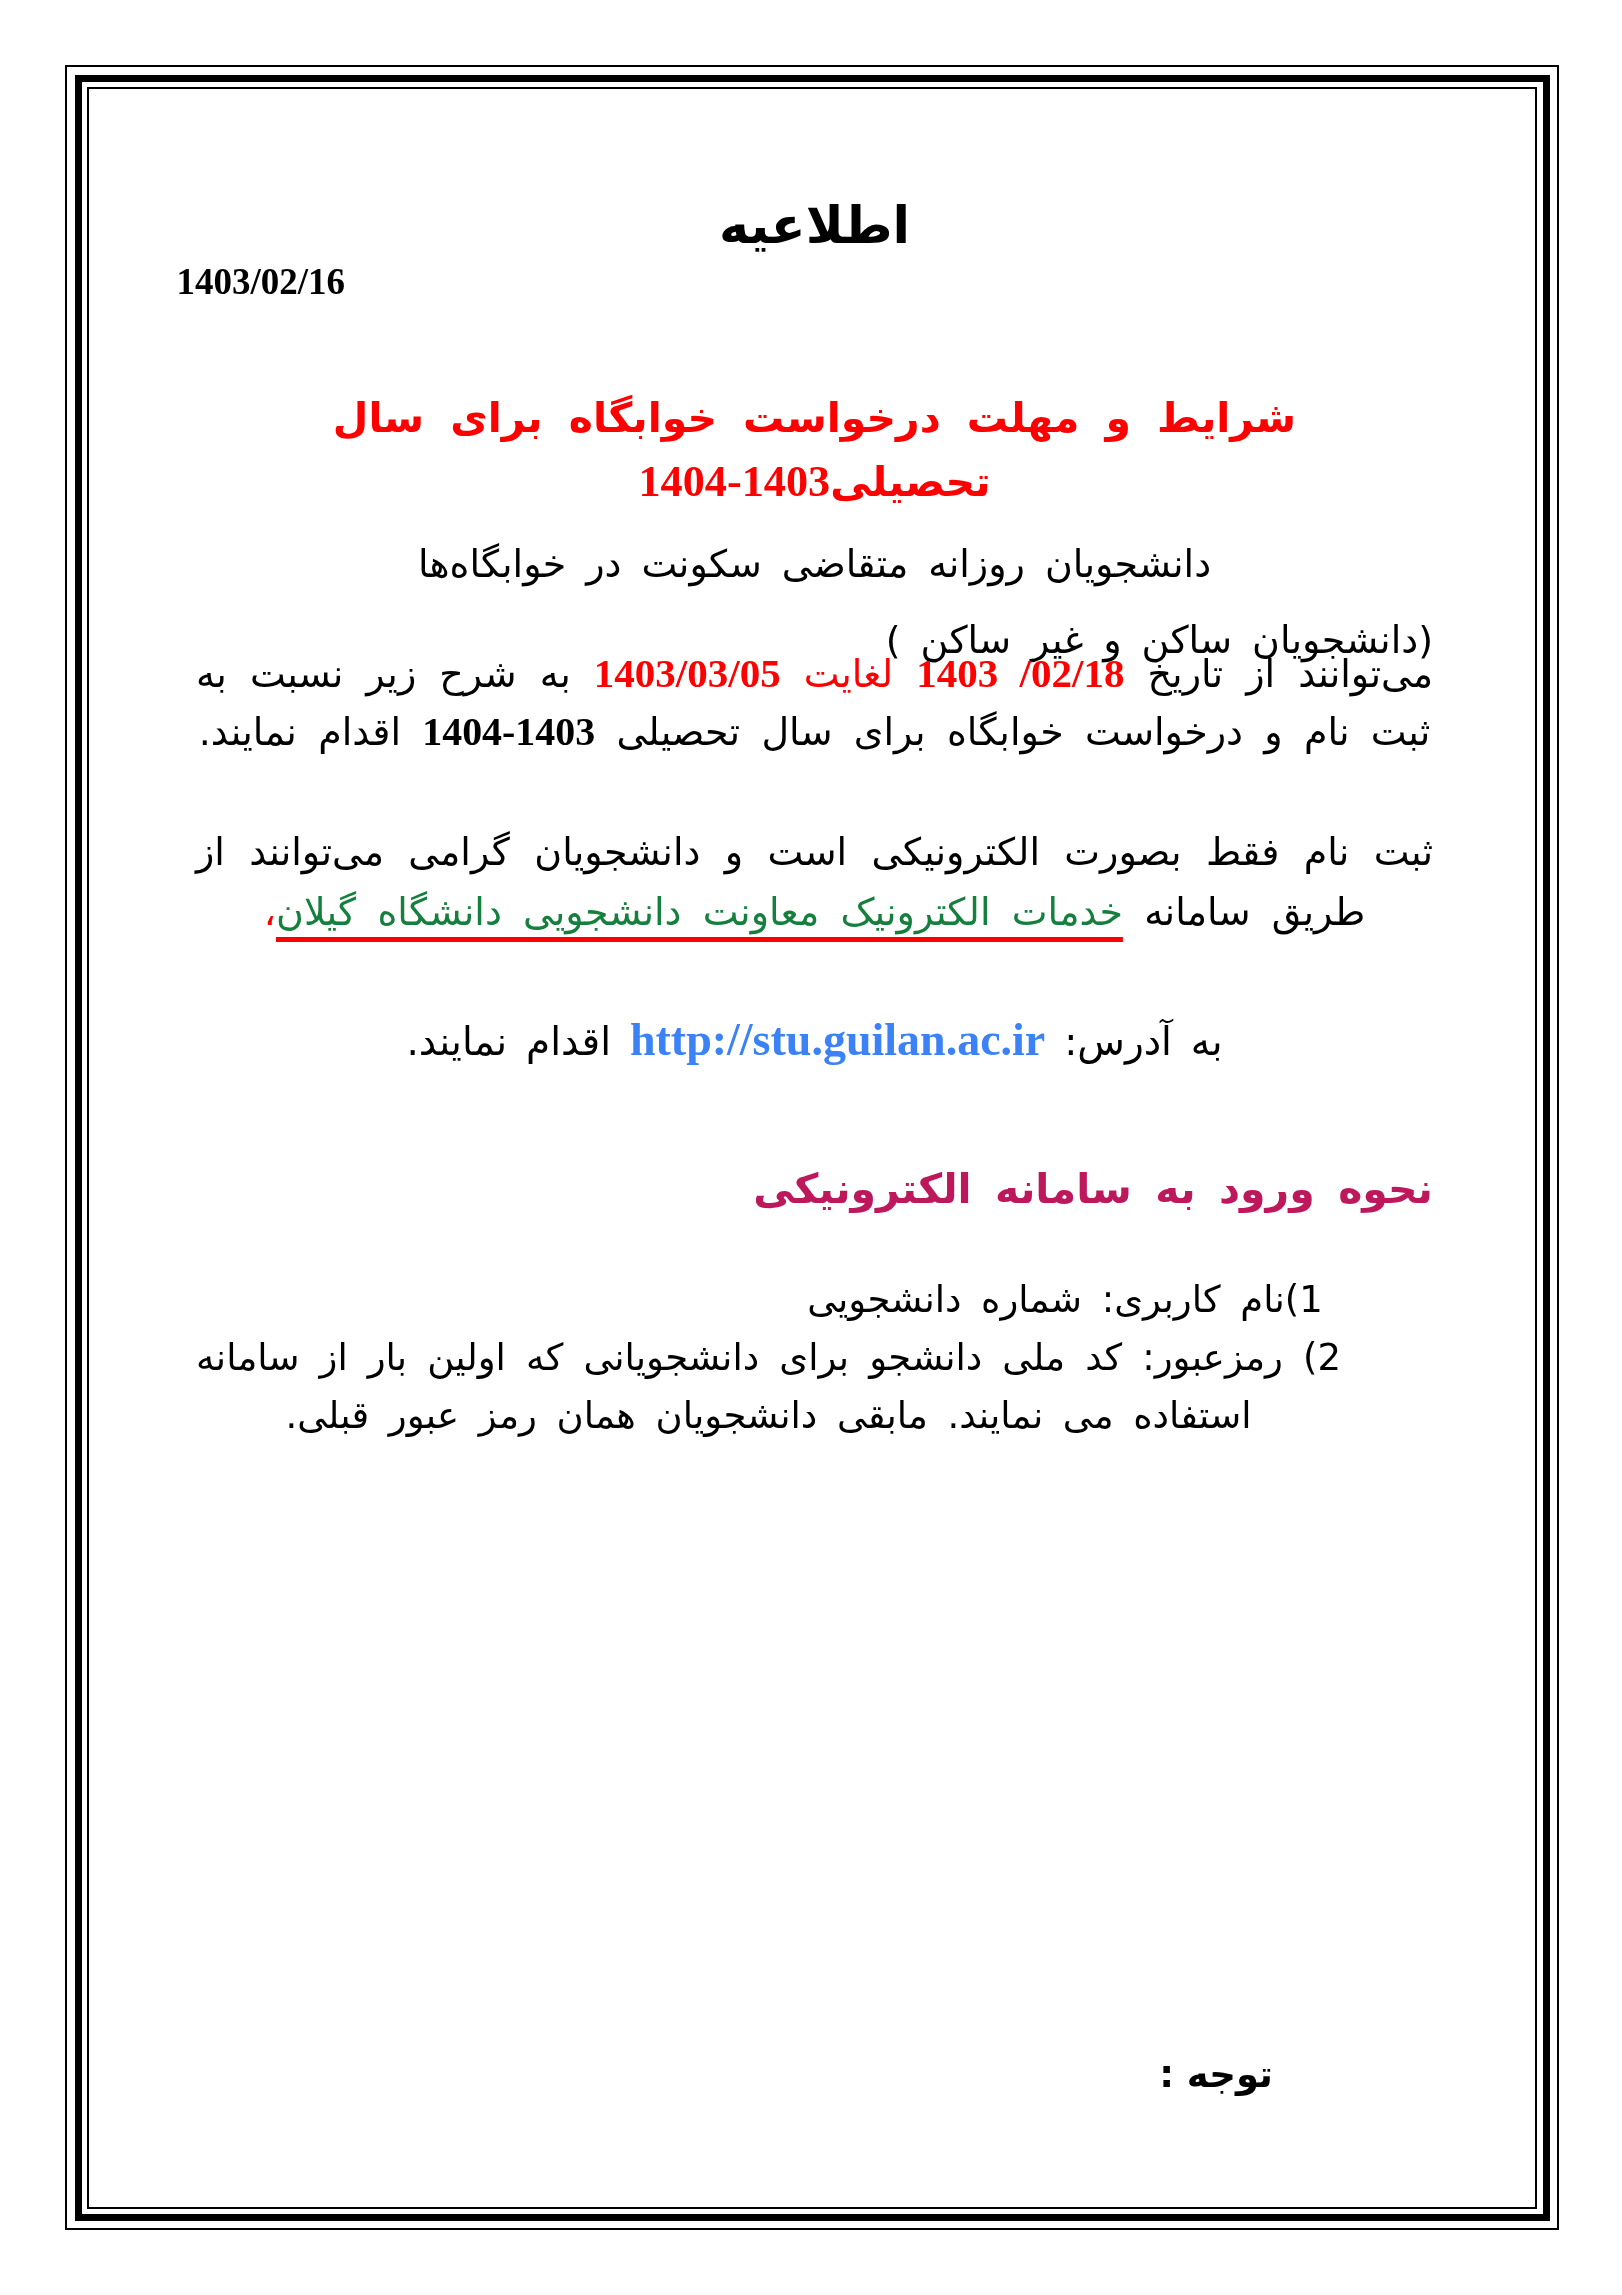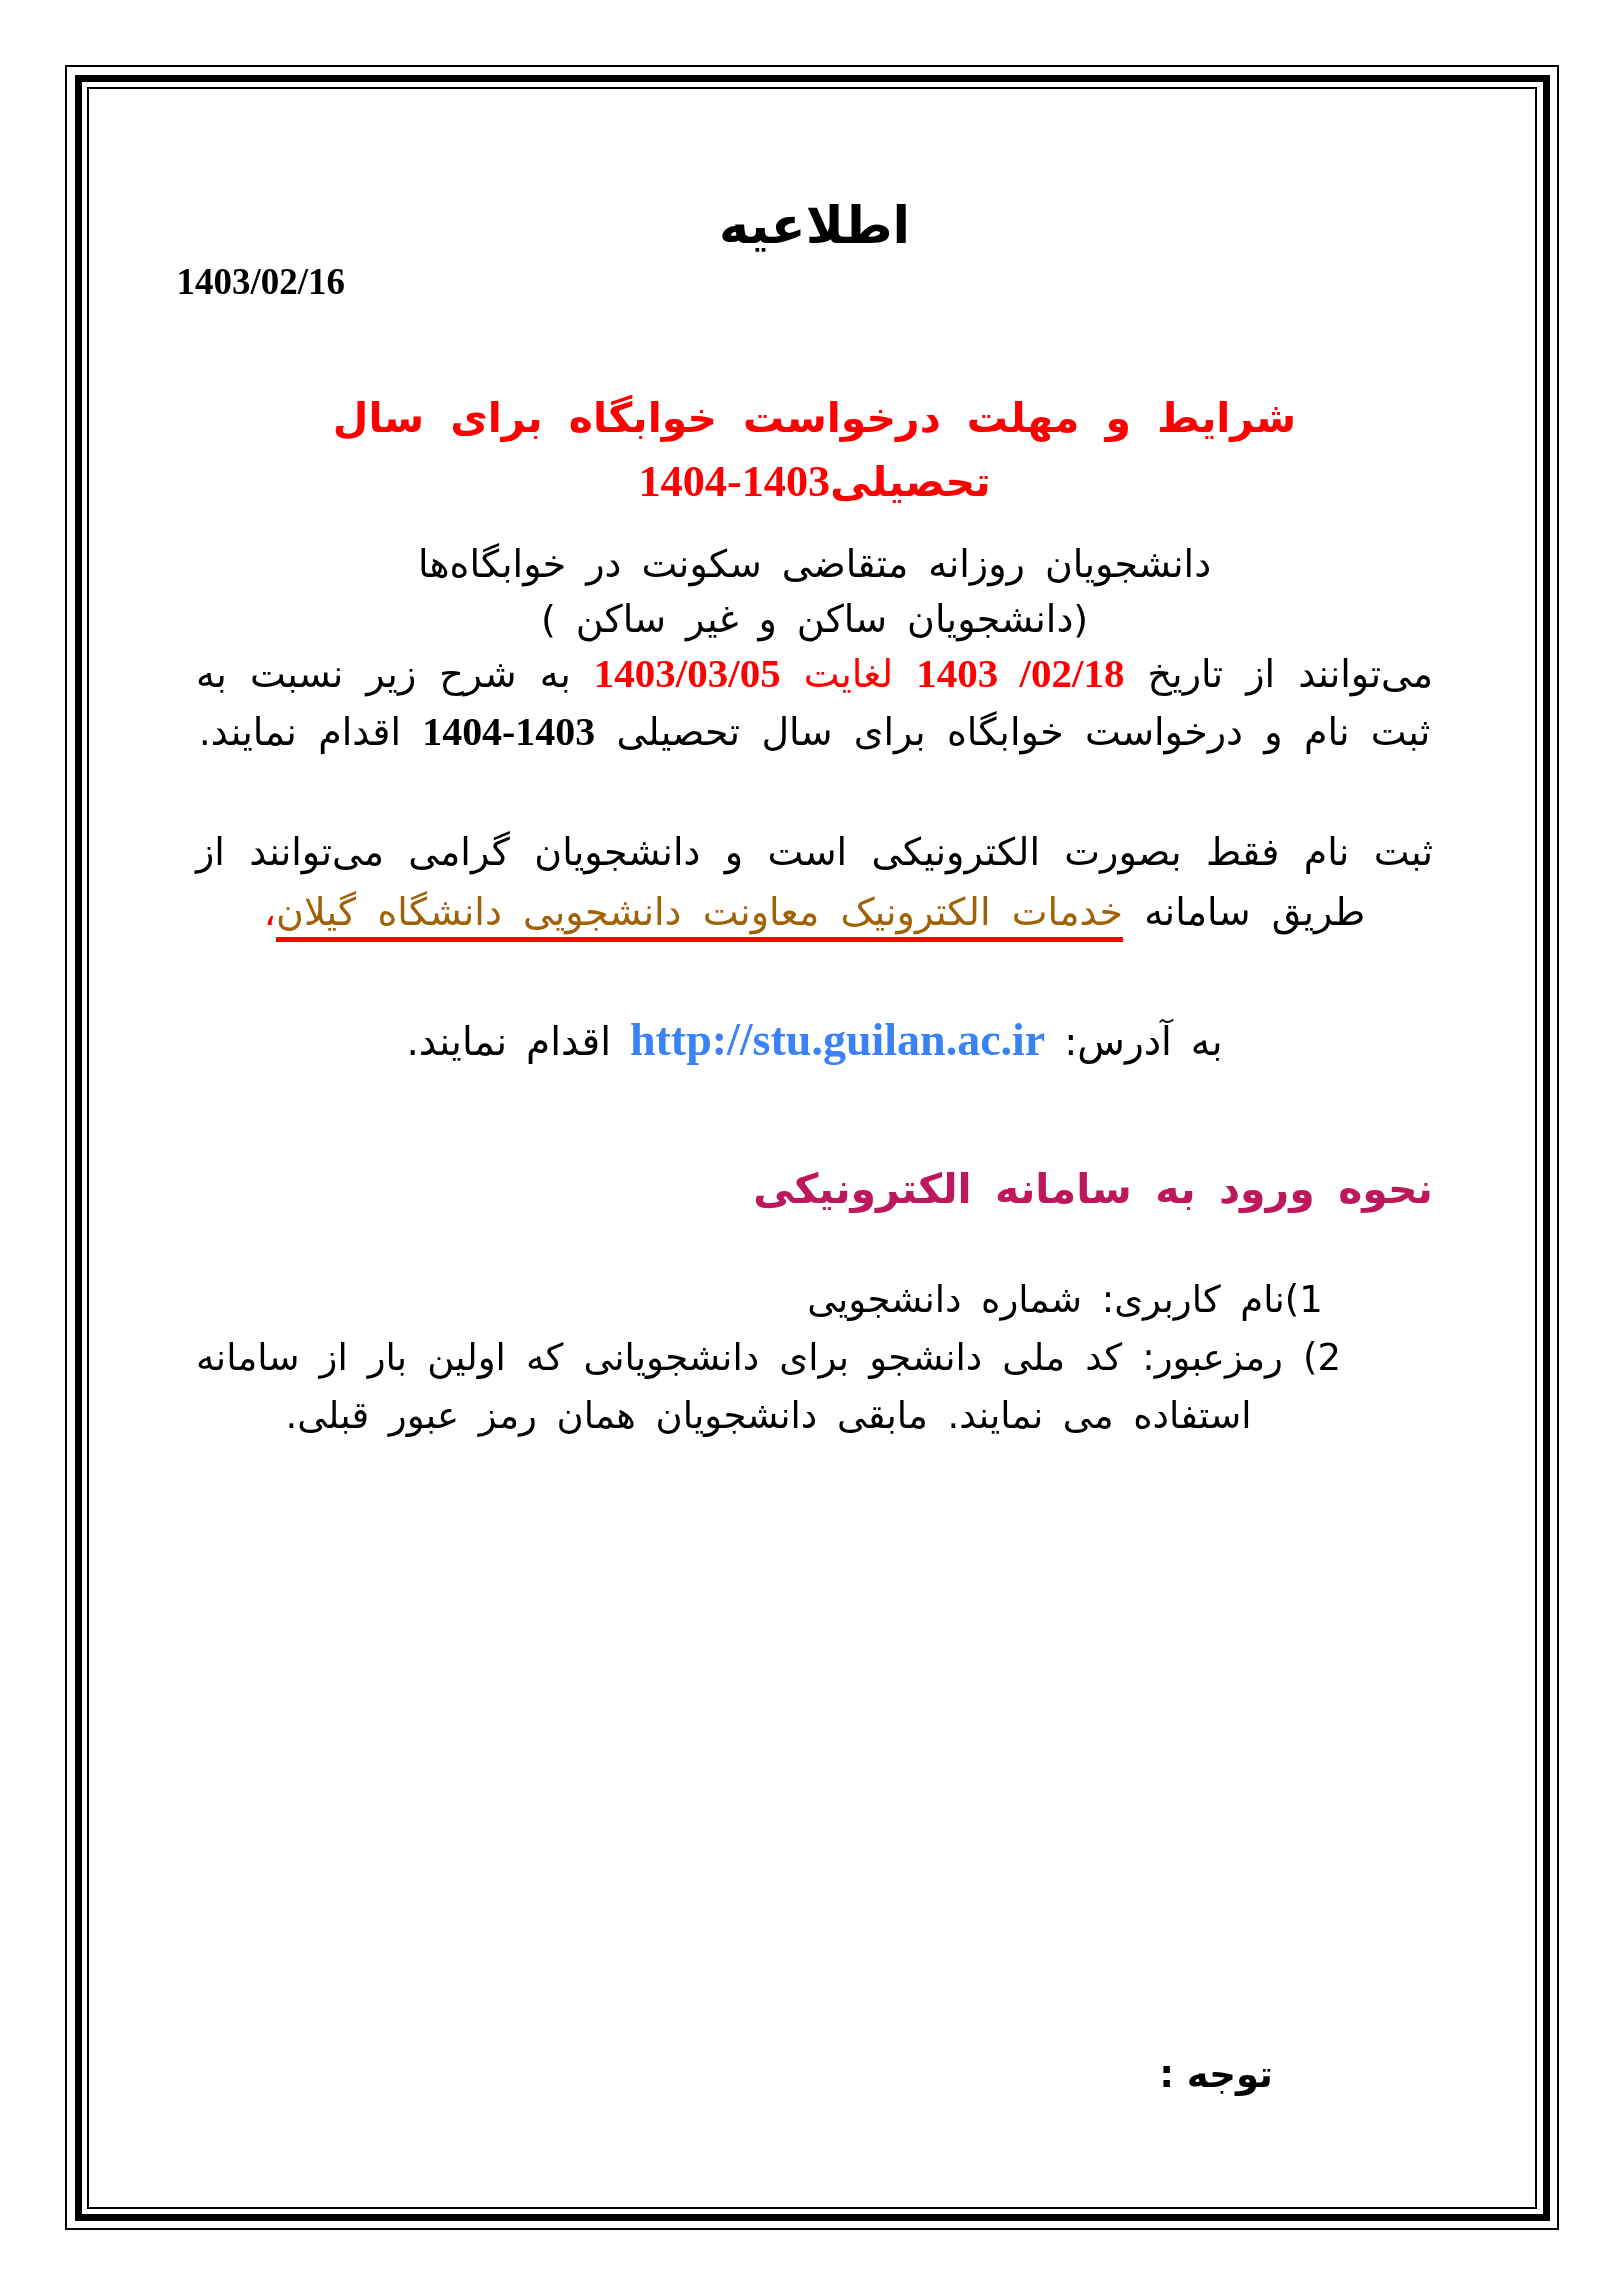--- a/index.html
+++ b/index.html
@@ -29,21 +29,21 @@
     font-weight: bold; font-size: 37px;
   }
 
   .heading {
     top: 387px; text-align: center;
     color: #ff0000; font-weight: bold;
     font-size: 41px; line-height: 63px; word-spacing: 11.8px;
   }
 
   .intro-line1 { top: 542px; text-align: center; font-size: 38px; word-spacing: 7.9px; }
-  .intro-line2 { top: 597px; text-align: center; font-size: 38px; word-spacing: 7.9px; }
+  .intro-line2 { top: 618px; font-size: 38px; word-spacing: 7.9px; }
 
   .intro-body {
     top: 644px; font-size: 38px; line-height: 58px; word-spacing: 9.2px;
     text-align: justify; text-align-last: center;
   }
 
   .registration {
     top: 822px; font-size: 38px; line-height: 60px; word-spacing: 9.2px;
     text-align: justify; text-align-last: center;
   }
@@ -60,21 +60,21 @@
   .step-item.first { text-align-last: right; padding-right: 18.3px; }
 
   .attention { top: 2053px; text-align: right; padding-right: 160px; font-weight: bold; font-size: 37px; }
 
   
   .seg-t  { }
   .seg-n  { font-family: "Liberation Serif", "DejaVu Serif", serif; font-weight: bold; font-size: 1.05em; }
   .seg-r  { color: #ff0000; }
   .seg-rn { color: #ff0000; font-family: "Liberation Serif", "DejaVu Serif", serif; font-weight: bold; font-size: 1.08em; }
   .seg-ru {
-    color: #a16207;
+    color: #15803d;
     text-decoration: underline; text-decoration-color: #ff0000;
     text-decoration-thickness: 4.6px; text-underline-offset: 11.8px;
   }
   .seg-url {
     color: #3b82f6;
     font-family: "Liberation Serif", "DejaVu Serif", serif;
     font-weight: bold; font-size: 46px;
     direction: ltr; unicode-bidi: embed;
     word-spacing: 0;
   }

